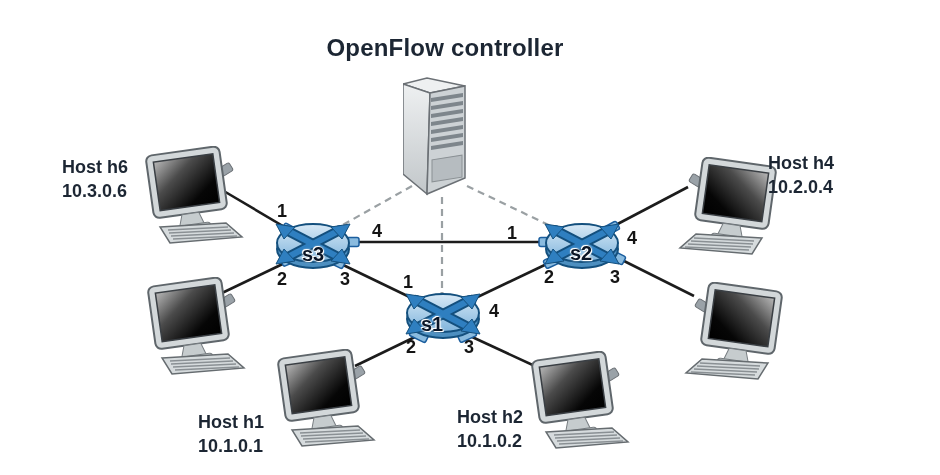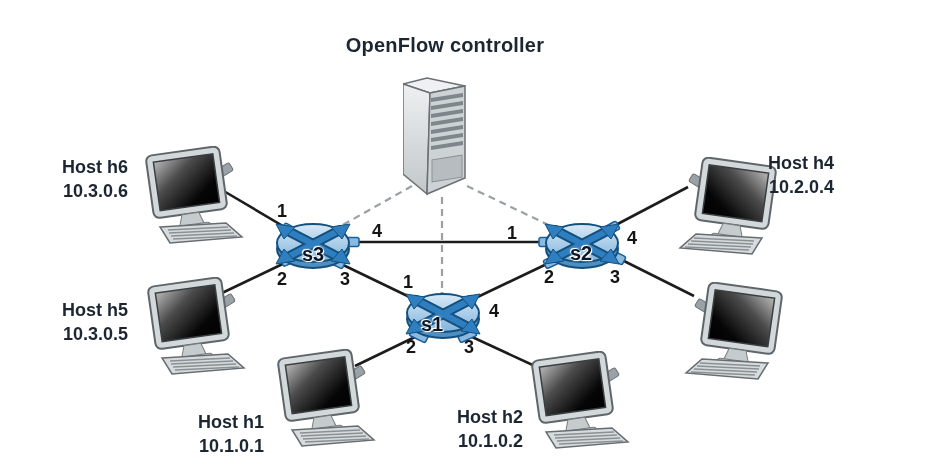--- a/index.html
+++ b/index.html
@@ -3,26 +3,25 @@
 <meta charset="utf-8">
 <style>
   html,body{margin:0;padding:0;background:#fff;}
   #stage{
     position:relative;width:940px;height:475px;background:#ffffff;overflow:hidden;
     font-family:"Liberation Sans","DejaVu Sans",sans-serif;
   }
   #netsvg{position:absolute;left:0;top:0;}
   .title{
     position:absolute;left:295px;top:34px;width:300px;text-align:center;
-    font-size:20px;font-weight:700;color:#1c2633;letter-spacing:.2px;
+    font-size:24px;font-weight:700;color:#1c2633;letter-spacing:.2px;
   }
   .hostlabel{
     position:absolute;font-size:18px;font-weight:700;color:#1c2633;line-height:24px;
     white-space:nowrap;
-    text-align:right;
   }
   .port{
     position:absolute;transform:translate(-50%,-50%);
     font-size:18px;font-weight:700;color:#141414;
   }
   .swname{
     position:absolute;transform:translate(-50%,-50%);
     font-size:20px;font-weight:800;color:#0a1526;
     text-shadow:0 0 2px #fff,0 0 3px #fff,1px 1px 0 #fff,-1px -1px 0 #fff;
     text-align:center;
@@ -171,24 +170,20 @@
 
   <span class="port" style="left:408px;top:282px">1</span>
   <span class="port" style="left:411px;top:347px">2</span>
   <span class="port" style="left:469px;top:347px">3</span>
   <span class="port" style="left:494px;top:311px">4</span>
 
   <div class="hostlabel" style="left:62px;top:155px">
     <div>Host h6</div>
     <div>10.3.0.6</div>
   </div>
-  <div class="hostlabel" style="left:62px;top:298px">
-    <div>Host h5</div>
-    <div>10.3.0.5</div>
-  </div>
   <div class="hostlabel" style="left:198px;top:410px">
     <div>Host h1</div>
     <div>10.1.0.1</div>
   </div>
   <div class="hostlabel" style="left:457px;top:405px">
     <div>Host h2</div>
     <div>10.1.0.2</div>
   </div>
   <div class="hostlabel" style="left:768px;top:151px">
     <div>Host h4</div>

